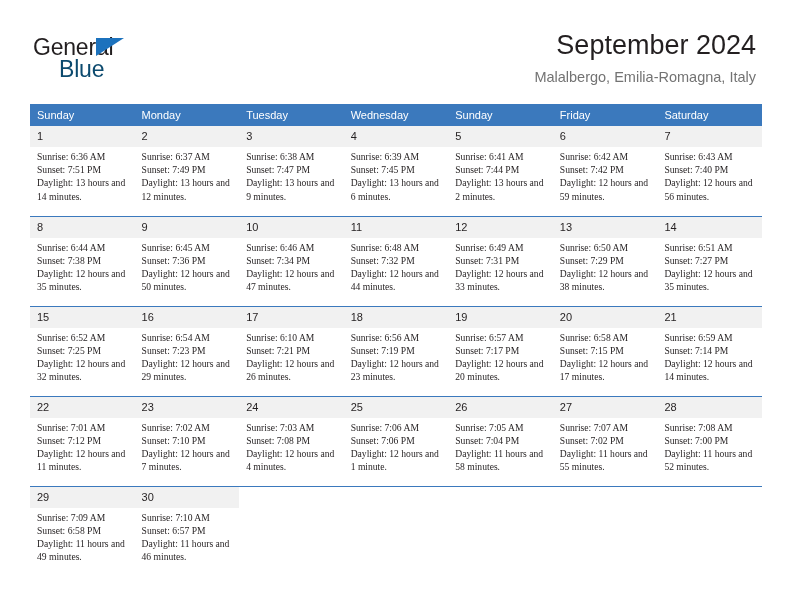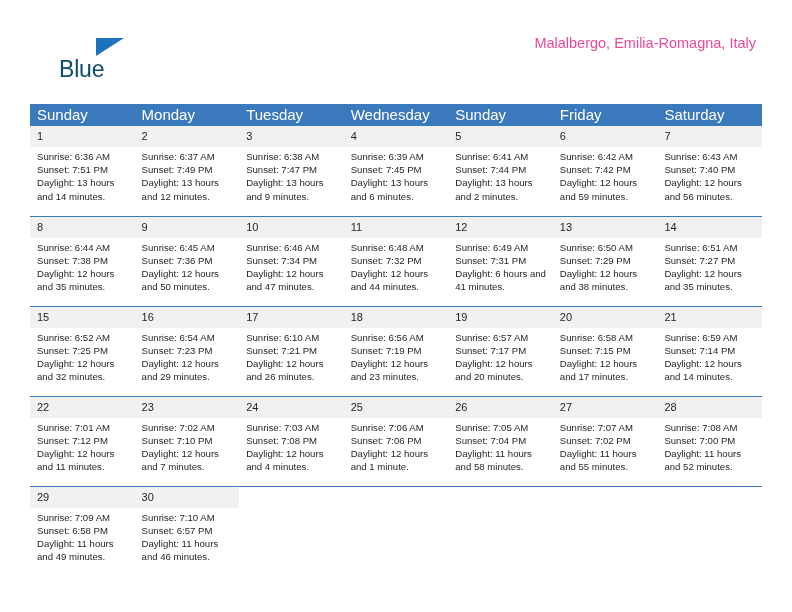--- a/index.html
+++ b/index.html
@@ -72,42 +72,42 @@
   }
   .cal-title {
     font-size: 27px;
     font-weight: normal;
     color: #231f20;
     line-height: 34px;
     white-space: nowrap;
   }
   .cal-subtitle {
     font-size: 14.5px;
-    color: #ec4899;
+    color: #737373;
     line-height: 22px;
     margin-top: 4px;
     white-space: nowrap;
     margin-left: 28px;
   }
 
   
   .calendar {
     position: absolute;
     left: 30px;
     top: 104px;
     width: 732px;
     border-collapse: collapse;
     table-layout: fixed;
   }
   .calendar col { width: 104.57px; }
 
   .dow-row th {
     background: #3b79bd;
     color: #ffffff;
-    font-size: 15px;
+    font-size: 11px;
     font-weight: normal;
     text-align: left;
     padding: 5px 0 5px 7px;
     height: 11px;
     line-height: 12px;
     border: 0;
   }
 
   .week-row td {
     vertical-align: top;
@@ -127,37 +127,40 @@
   }
   .daynum.empty {
     background: #ffffff;
     color: transparent;
   }
   .details {
     padding: 3px 6px 0 7px;
     font-size: 9.6px;
     line-height: 13.2px;
     color: #231f20;
+    font-family: Liberation Serif, serif;
   }
   .details div { white-space: nowrap; }
   .details .daylight { white-space: normal; }
 </style>
 </head>
 <body>
 
 <div class="page">
 
   <div class="header">
 
     <div class="logo">
+      <span class="logo-general">General</span>
       <span class="logo-triangle"></span>
       <span class="logo-blue">Blue</span>
     </div>
 
     <div class="title-block">
+      <div class="cal-title">September 2024</div>
       <div class="cal-subtitle">Malalbergo, Emilia-Romagna, Italy</div>
     </div>
 
   </div>
 
   <table class="calendar">
     <colgroup>
       <col>
         <col>
         <col>
@@ -267,21 +270,21 @@
               <div>Sunrise: 6:48 AM</div>
               <div>Sunset: 7:32 PM</div>
               <div class="daylight">Daylight: 12 hours and 44 minutes.</div>
             </div>
           </td>
           <td>
             <div class="daynum">12</div>
             <div class="details">
               <div>Sunrise: 6:49 AM</div>
               <div>Sunset: 7:31 PM</div>
-              <div class="daylight">Daylight: 6 hours and 41 minutes.</div>
+              <div class="daylight">Daylight: 12 hours and 33 minutes.</div>
             </div>
           </td>
           <td>
             <div class="daynum">13</div>
             <div class="details">
               <div>Sunrise: 6:50 AM</div>
               <div>Sunset: 7:29 PM</div>
               <div class="daylight">Daylight: 12 hours and 38 minutes.</div>
             </div>
           </td>

